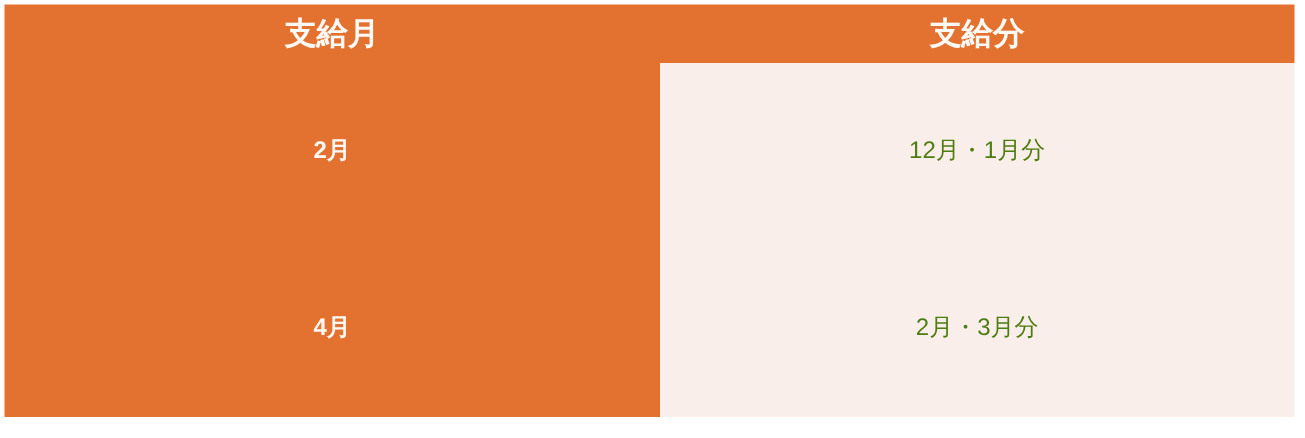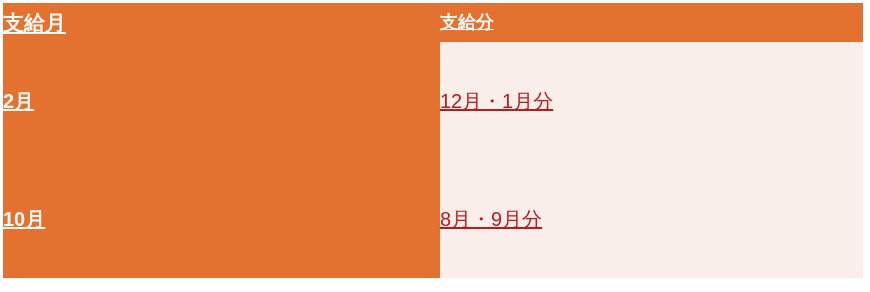--- a/index.html
+++ b/index.html
@@ -30,61 +30,60 @@
     table-layout: fixed;
   }
 
   table.payment-table col.col-month { width: 50.8%; }
   table.payment-table col.col-period { width: 49.2%; }
 
   table.payment-table th,
   table.payment-table td {
     padding: 0;
     margin: 0;
-    text-align: left;
+    text-align: center;
     vertical-align: middle;
     height: 39.2px;
     line-height: 1.1;
     border: 0;
-    text-decoration: underline;
   }
 
   
   th.month-head {
     background: #e3712f;
     color: #fdfaf5;
     font-size: 21px;
     font-weight: bold;
     border-bottom: 5px solid #ffffff;
     border-right: 5px solid #ffffff;
   }
   td.month-cell {
     background: #e3712f;
     color: #fdfaf5;
-    font-size: 20px;
+    font-size: 16px;
     font-weight: bold;
     border-bottom: 4px solid #fdf6ee;
     border-right: 5px solid #ffffff;
   }
   tr:last-child td.month-cell {
     border-bottom: 0;
   }
 
   
   th.period-head {
     background: #e3712f;
     color: #fdfaf5;
-    font-size: 18px;
+    font-size: 21px;
     font-weight: bold;
     border-bottom: 5px solid #ffffff;
   }
   td.period-cell {
     background: #faeeeb;
-    color: #b91c1c;
-    font-size: 20px;
+    color: #4d7c0f;
+    font-size: 16px;
     font-weight: normal;
     border-bottom: 3px solid #fdf8f6;
   }
   tr:last-child td.period-cell {
     border-bottom: 0;
   }
 </style>
 </head>
 <body>
 
@@ -99,18 +98,18 @@
         <th class="month-head">支給月</th>
         <th class="period-head">支給分</th>
       </tr>
     </thead>
     <tbody>
       <tr>
         <td class="month-cell">2月</td>
         <td class="period-cell">12月・1月分</td>
       </tr>
       <tr>
-        <td class="month-cell">10月</td>
-        <td class="period-cell">8月・9月分</td>
+        <td class="month-cell">4月</td>
+        <td class="period-cell">2月・3月分</td>
       </tr>
     </tbody>
   </table>
 </div>
 
 </body></html>

